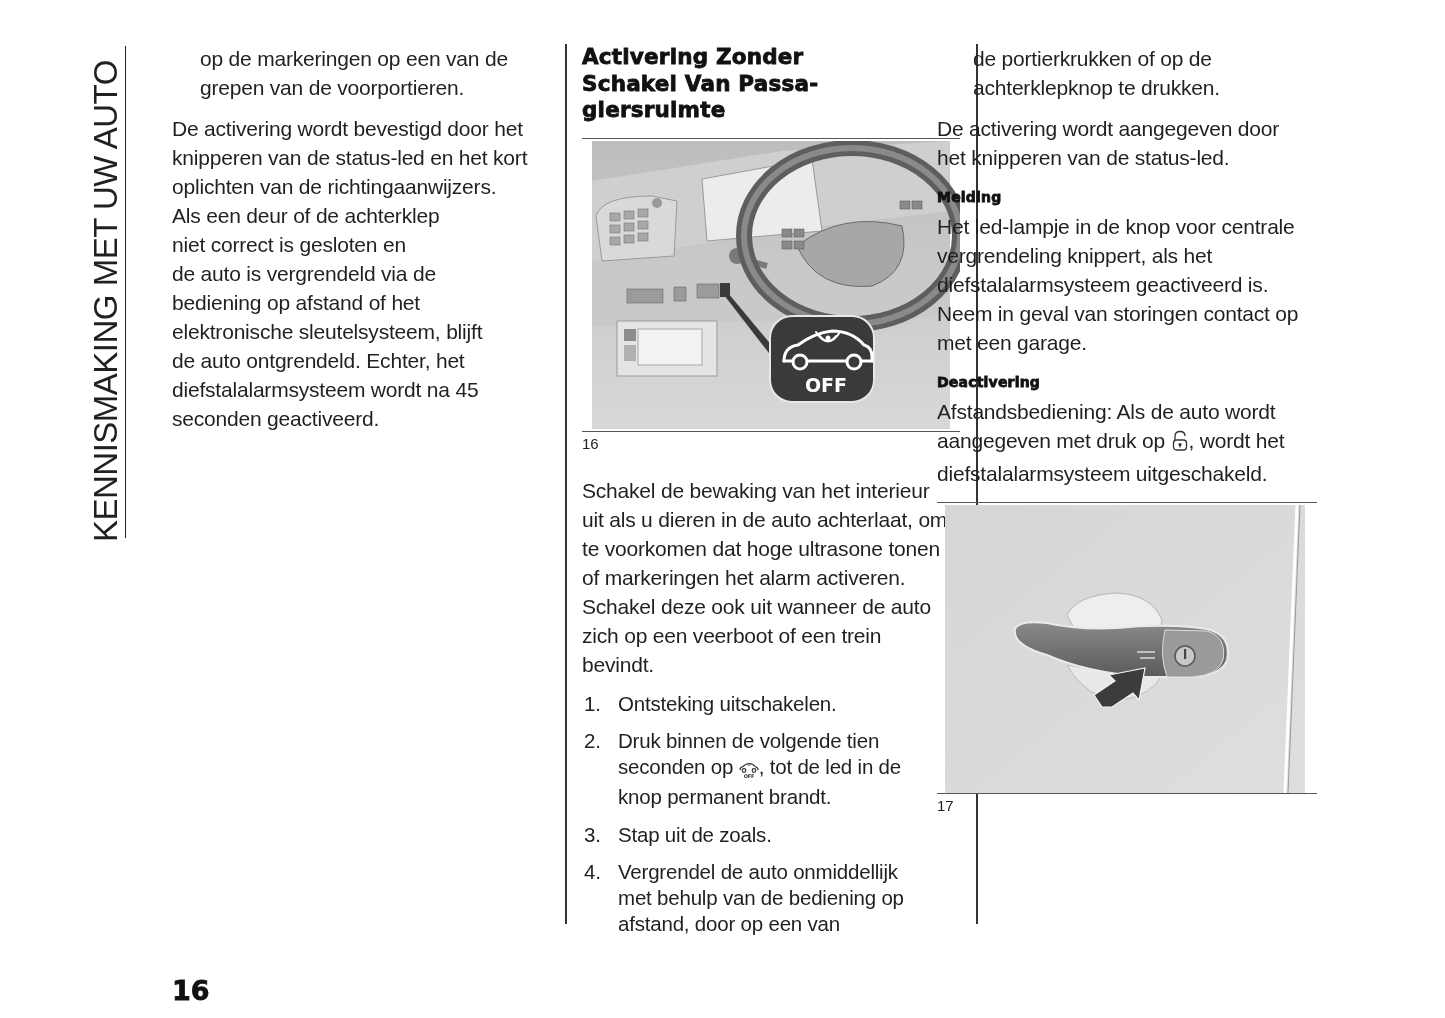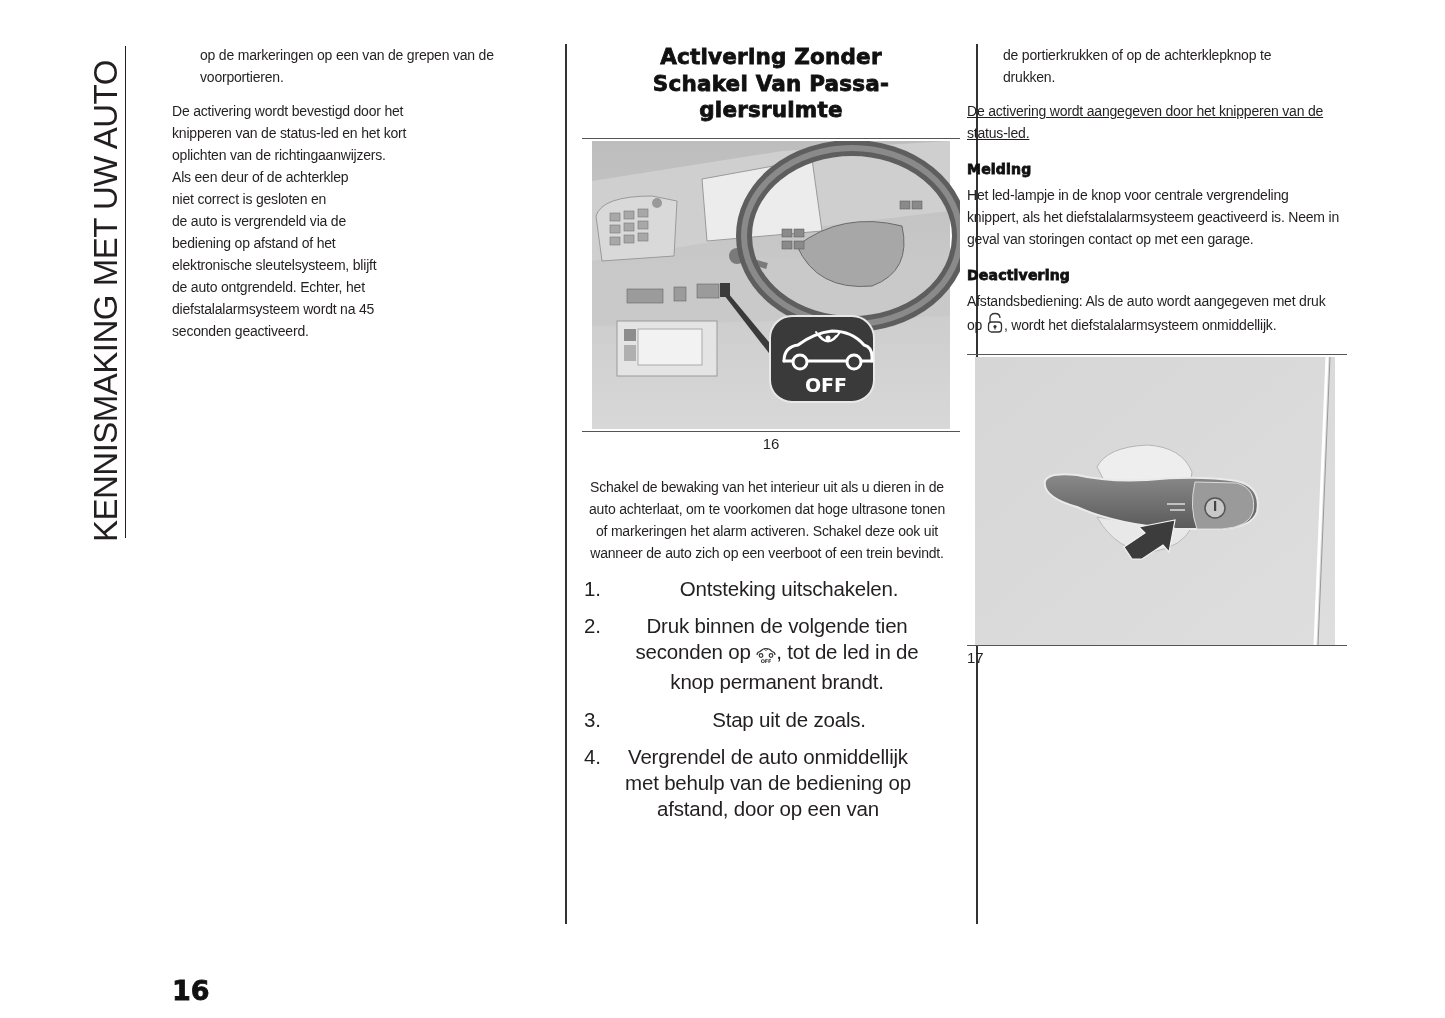--- a/index.html
+++ b/index.html
@@ -15,25 +15,25 @@
     transform-origin: 0 0; transform: translate(0px, 500px) rotate(-90deg);
     width: 500px; height: 40px;
     font-size: 33px; line-height: 40px; letter-spacing: -0.5px;
     white-space: nowrap; color: #231f20; text-align: left;
   }
   .side-tab-rule {
     position: absolute; left: 39px; top: 4px; width: 1px; height: 492px; background: #231f20;
   }
   .col { position: absolute; top: 44px; }
   .col1 { left: 172px; width: 378px; }
-  .col2 { left: 582px; width: 378px; text-align: center; }
-  .col3 { left: 967px; width: 380px; }
+  .col2 { left: 582px; width: 378px; }
+  .col3 { left: 937px; width: 380px; }
   .vrule { position: absolute; width: 1.5px; background: #333; }
   p.body {
-    margin: 0 0 12px 0; font-size: 14px; line-height: 22px; letter-spacing: -0.2px;
+    margin: 0 0 12px 0; font-size: 21px; line-height: 29px; letter-spacing: -0.2px;
   }
   p.indent { padding-left: 28px; }
   h2.sect {
     margin: 0 0 2px 0;
     font-family: "DejaVu Sans", sans-serif; font-weight: 900;
     font-size: 14px; line-height: 26px; letter-spacing: 0.2px;
     -webkit-text-stroke: 0.8px #111; color: #111;
   }
   h2.big { font-size: 21.5px; line-height: 26.5px; margin-bottom: 14px; }
   .figure { position: relative; }
@@ -172,35 +172,35 @@
     </li>
     <li style="width:300px;">
       <span class="num">4.</span>
       <span>Vergrendel de auto onmiddellijk met behulp van de bediening op afstand, door op een van</span>
     </li>
   </ol>
 </div>
 
 <div class="col col3">
   <p class="body indent" style="width:300px; padding-left:36px;">de portierkrukken of op de achterklepknop te drukken.</p>
-  <p class="body" style="width:360px;text-decoration:underline;">De activering wordt aangegeven door het knipperen van de status-led.</p>
+  <p class="body" style="width:360px;">De activering wordt aangegeven door het knipperen van de status-led.</p>
 
   <h2 class="sect">Melding</h2>
   <p class="body" style="width:376px;">Het led-lampje in de knop voor centrale vergrendeling knippert, als het diefstalalarmsysteem geactiveerd is. Neem in geval van storingen contact op met een garage.</p>
 
   <h2 class="sect">Deactivering</h2>
   <p class="body" style="width:372px;">
     <span>Afstandsbediening: Als de auto wordt aangegeven met druk op </span><span class="inline-icon"><svg width="18" height="22" viewBox="0 0 18 22">
           <g fill="none" stroke="#333" stroke-width="1.3">
             <path d="M4 10 L4 6 Q4 1.5 9 1.5 Q14 1.5 14 6"></path>
             <rect x="2.5" y="10" width="13" height="10" rx="3"></rect>
           </g>
           <circle cx="9" cy="14.5" r="1.6" fill="#333"></circle>
           <rect x="8.4" y="14.5" width="1.2" height="3" fill="#333"></rect>
-        </svg></span><span>, wordt het diefstalalarmsysteem onmiddellijk.</span>
+        </svg></span><span>, wordt het diefstalalarmsysteem uitgeschakeld.</span>
   </p>
 
   <div class="figure" style="margin-top:14px;">
     <div class="fig-rule"></div>
     <svg width="378" height="288" viewBox="0 0 378 288" style="display:block; margin-top:2px;">
       <defs>
         <linearGradient id="doorbg" x1="0" y1="0" x2="1" y2="1">
           <stop offset="0" stop-color="#d6d6d6"></stop>
             <stop offset="1" stop-color="#dedede"></stop>
         </linearGradient>

